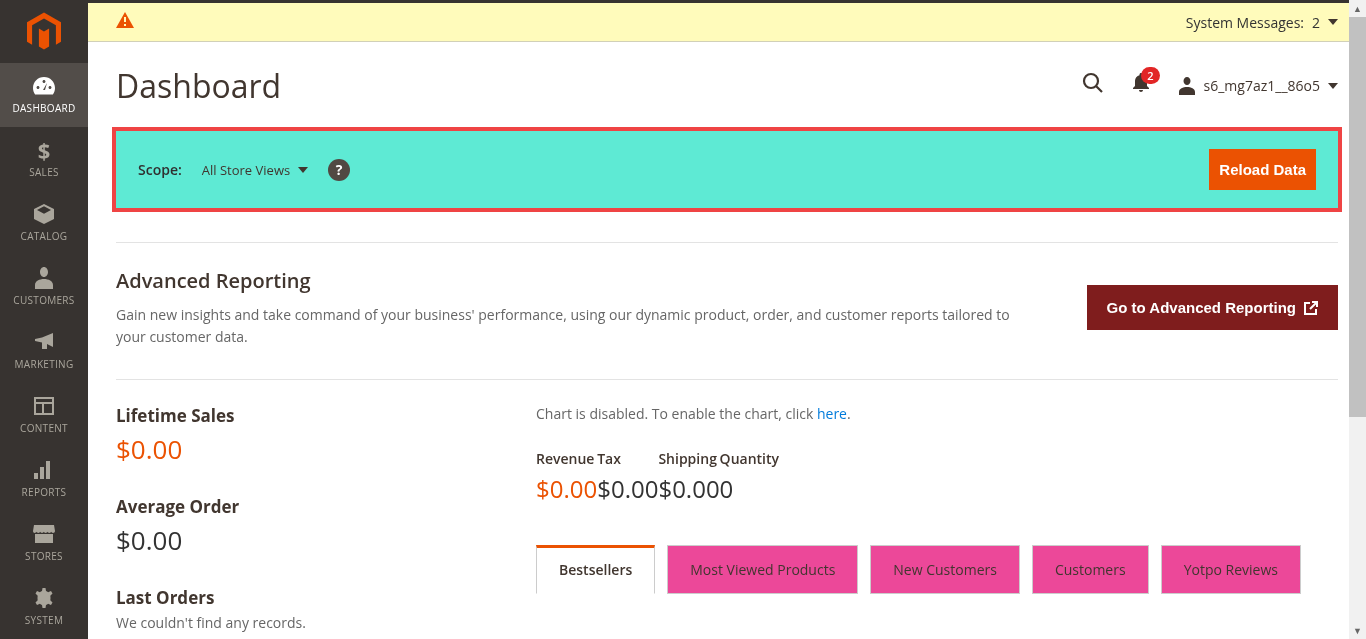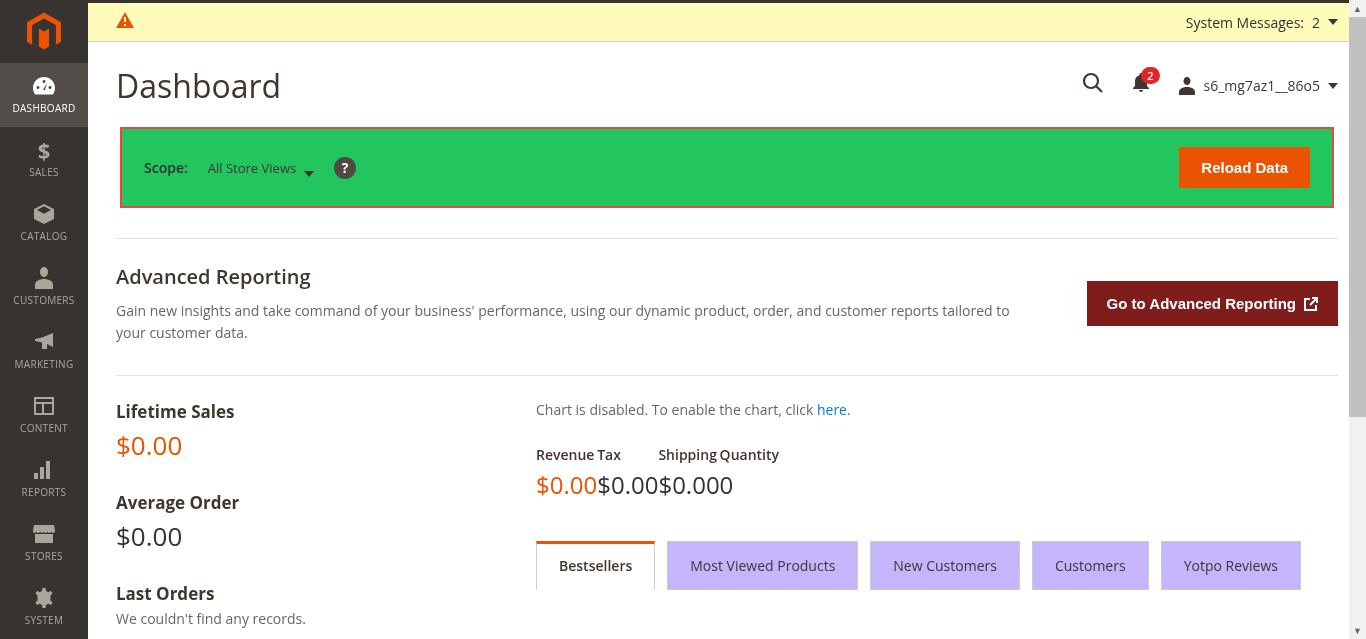--- a/index.html
+++ b/index.html
@@ -22,26 +22,26 @@
 .warn-icon { color: #eb5202; }
 .caret-down { display: inline-block; width: 0; height: 0; border-left: 5px solid transparent; border-right: 5px solid transparent; border-top: 6px solid #41362f; }
 
 .pagehead { padding: 22px 28px 10px; display: flex; align-items: center; justify-content: space-between; }
 .page-title { font-size: 32px; font-weight: 400; color: #41362f; }
 .head-actions { display: flex; align-items: center; gap: 28px; }
 .head-icon { cursor: pointer; color: #41362f; position: relative; }
 .badge { position: absolute; top: -6px; right: -10px; background: #e22626; color: #fff; font-size: 11px; font-weight: 600; border-radius: 9px; padding: 1px 6px; }
 .user-block { display: flex; align-items: center; gap: 8px; cursor: pointer; font-size: 14px; color: #41362f; }
 
-.scope-bar { background: #22c55e; border: 2px solid #ef4444; margin: 10px 32px 0; padding: 18px 22px; display: flex; align-items: center; justify-content: space-between; }
+.scope-bar { background: #5eead4; border: 4px solid #ef4444; margin: 10px 24px 0; padding: 18px 22px; display: flex; align-items: center; justify-content: space-between; }
 .scope-left { display: flex; align-items: center; gap: 20px; }
 .scope-label { font-weight: 600; font-size: 14px; color: #303030; }
-.scope-select { font-size: 13px; color: #41362f; display: flex; align-items: flex-end; gap: 8px; cursor: pointer; }
+.scope-select { font-size: 13px; color: #41362f; display: flex; align-items: center; gap: 8px; cursor: pointer; }
 .help-circle { width: 22px; height: 22px; border-radius: 50%; background: #514943; color: #fff; display: flex; align-items: center; justify-content: center; font-size: 14px; font-weight: 700; cursor: pointer; }
-.btn-reload { background: #eb5202; color: #fff; border: none; padding: 12px 22px; font-size: 15px; font-weight: 600; cursor: pointer; }
+.btn-reload { background: #eb5202; color: #fff; border: none; padding: 12px 10px; font-size: 15px; font-weight: 600; cursor: pointer; }
 
 .content { padding: 0 28px 40px; }
 .divider { border: none; border-top: 1px solid #e3e3e3; margin: 30px 0 24px; }
 
 .advrep { display: flex; justify-content: space-between; align-items: center; }
 .advrep-title { font-size: 20px; font-weight: 600; color: #41362f; margin-bottom: 10px; }
 .advrep-desc { font-size: 14px; color: #666; line-height: 1.6; max-width: 900px; }
 .btn-adv { background: #7f1d1d; color: #fff; border: none; padding: 14px 20px; font-size: 15px; font-weight: 600; cursor: pointer; display: flex; align-items: center; gap: 8px; white-space: nowrap; }
 
 .dash-grid { display: flex; gap: 60px; margin-top: 24px; }
@@ -54,21 +54,21 @@
 .stat-dark { color: #333; }
 .stat-sub { font-size: 14px; color: #666; margin-top: 2px; }
 
 .chart-msg { font-size: 14px; color: #666; margin-bottom: 26px; }
 .chart-msg a { color: #007bdb; text-decoration: none; }
 .metrics { display: flex; margin-bottom: 40px; }
 .metric-label { font-size: 14px; font-weight: 600; color: #41362f; margin-bottom: 4px; }
 .metric-value { font-size: 24px; font-weight: 400; }
 
 .tabs { display: flex; gap: 12px; }
-.tab { border: 1px solid #ccc; background: #c4b5fd; padding: 14px 22px; font-size: 14px; color: #41362f; cursor: pointer; }
+.tab { border: 1px solid #ccc; background: #ec4899; padding: 14px 22px; font-size: 14px; color: #41362f; cursor: pointer; }
 .tab.active { background: #fff; border-top: 3px solid #eb5202; border-bottom: 1px solid #fff; font-weight: 600; padding-top: 12px; }
 
 .scrollbar { position: fixed; right: 0; top: 0; width: 17px; height: 100vh; background: #f1f1f1; }
 .scrollbar-thumb { width: 100%; background: #c1c1c1; }
 .scroll-arrow { height: 17px; display: flex; align-items: center; justify-content: center; color: #666; font-size: 9px; }
 </style>
 </head>
 <body>
 
 <nav class="sidebar">

